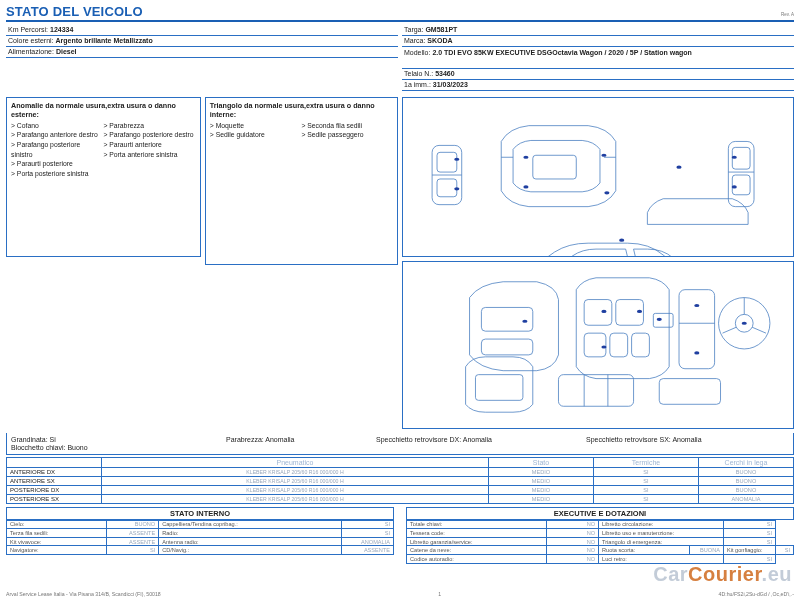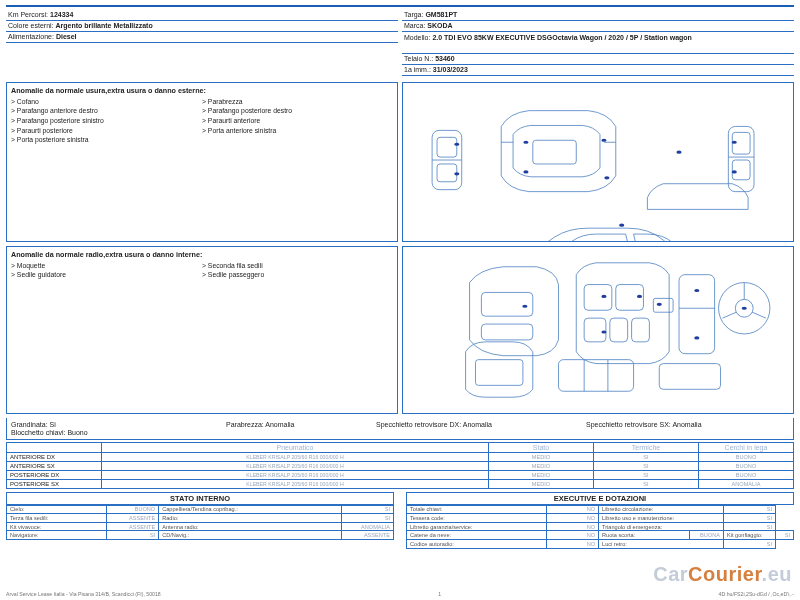--- a/index.html
+++ b/index.html
@@ -35,21 +35,21 @@
     overflow: hidden;
     min-height: 11px;
   }
   .info-line .lab { color: #222; }
   .info-line .val { font-weight: bold; }
   .info-line.tall { min-height: 22px; white-space: normal; line-height: 1.35; }
   .spacer-line { border-bottom: 1px solid #2a6fc4; min-height: 11px; }
 
   
   .panels { display: flex; gap: 4px; margin-top: 6px; }
-  .left-panels { width: 392px; display: flex; flex-direction: column; gap: 4px; }
+  .left-panels { width: 392px; display: flex; flex-direction: row; gap: 4px; }
   .right-panels { flex: 1; display: flex; flex-direction: column; gap: 4px; }
   .box { border: 1px solid #2a6fc4; background: #fff; }
   .box-title { padding: 3px 4px 1px 4px; font-size: 7.2px; font-weight: bold; }
   .two-col-list {
     display: flex; padding: 1px 4px 4px 4px; font-size: 6.8px; line-height: 1.42;
   }
   .two-col-list ul { list-style: none; margin: 0; padding: 0; flex: 1; }
   .two-col-list li:before { content: "> "; }
   .panel-ext { height: 160px; }
   .panel-int { height: 168px; }
@@ -106,20 +106,24 @@
     font-size: 20px; color: #b9c4d2; font-weight: bold; letter-spacing: .5px;
     opacity: .85;
   }
   .watermark .accent { color: #d06a1f; }
 </style>
 </head>
 <body>
 
 <div class="page">
 
+  <div class="title-row">
+    <div class="main-title">STATO DEL VEICOLO</div>
+    <div class="rev">Rev. A</div>
+  </div>
   <div class="title-rule"></div>
 
   <div class="info-wrap">
     <div class="info-col">
       <div class="info-line">
         <span class="lab">Km Percorsi:</span>
         <span class="val">124334</span>
       </div>
       <div class="info-line">
         <span class="lab">Colore esterni:</span>
@@ -174,21 +178,21 @@
           <ul>
             <li>Parabrezza</li>
             <li>Parafango posteriore destro</li>
             <li>Paraurti anteriore</li>
             <li>Porta anteriore sinistra</li>
           </ul>
         </div>
       </div>
 
       <div class="box panel-int">
-        <div class="box-title">Anomalie da normale radio,extra usura o danno interne:</div>
+        <div class="box-title">Triangolo da normale usura,extra usura o danno interne:</div>
         <div class="two-col-list">
           <ul>
             <li>Moquette</li>
             <li>Sedile guidatore</li>
           </ul>
           <ul>
             <li>Seconda fila sedili</li>
             <li>Sedile passeggero</li>
           </ul>
         </div>

